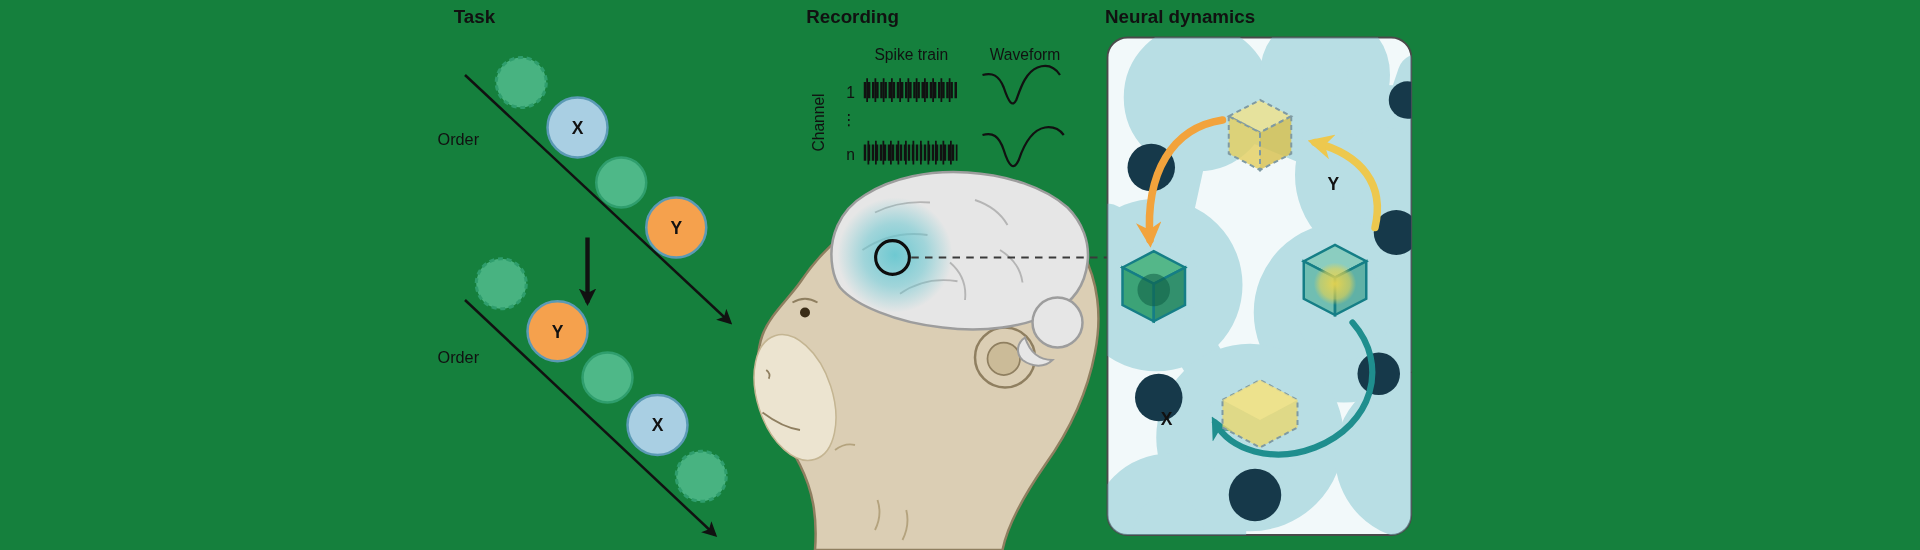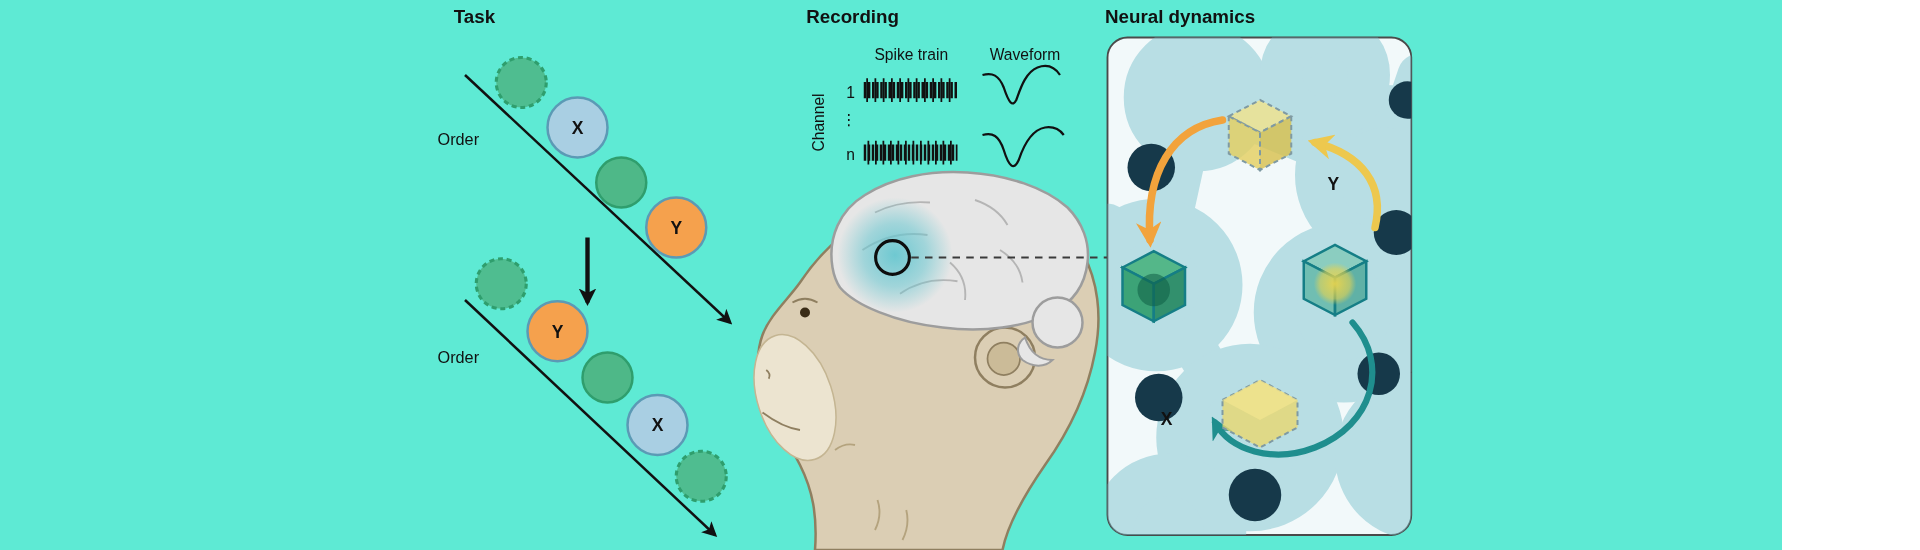--- a/index.html
+++ b/index.html
@@ -1,16 +1,16 @@
 <!DOCTYPE html>
 <html><head>
 <meta charset="utf-8">
 <style>
   html,body{margin:0;padding:0;background:#ffffff;}
-  .page{width:1782px;height:550px;position:relative;overflow:hidden;background:#5eead4;}
+  .page{width:1920px;height:550px;position:relative;overflow:hidden;background:#15803d;}
   svg{display:block;}
   text{font-family:"Liberation Sans","DejaVu Sans",sans-serif;fill:#111;}
   .panel-title{font-size:15px;font-weight:bold;}
   .small-label{font-size:13px;}
   .tiny-label{font-size:12.5px;}
   .cube-label{font-size:14px;font-weight:bold;}
   .ball-label{font-size:14px;font-weight:bold;}
 </style>
 </head>
 <body>

